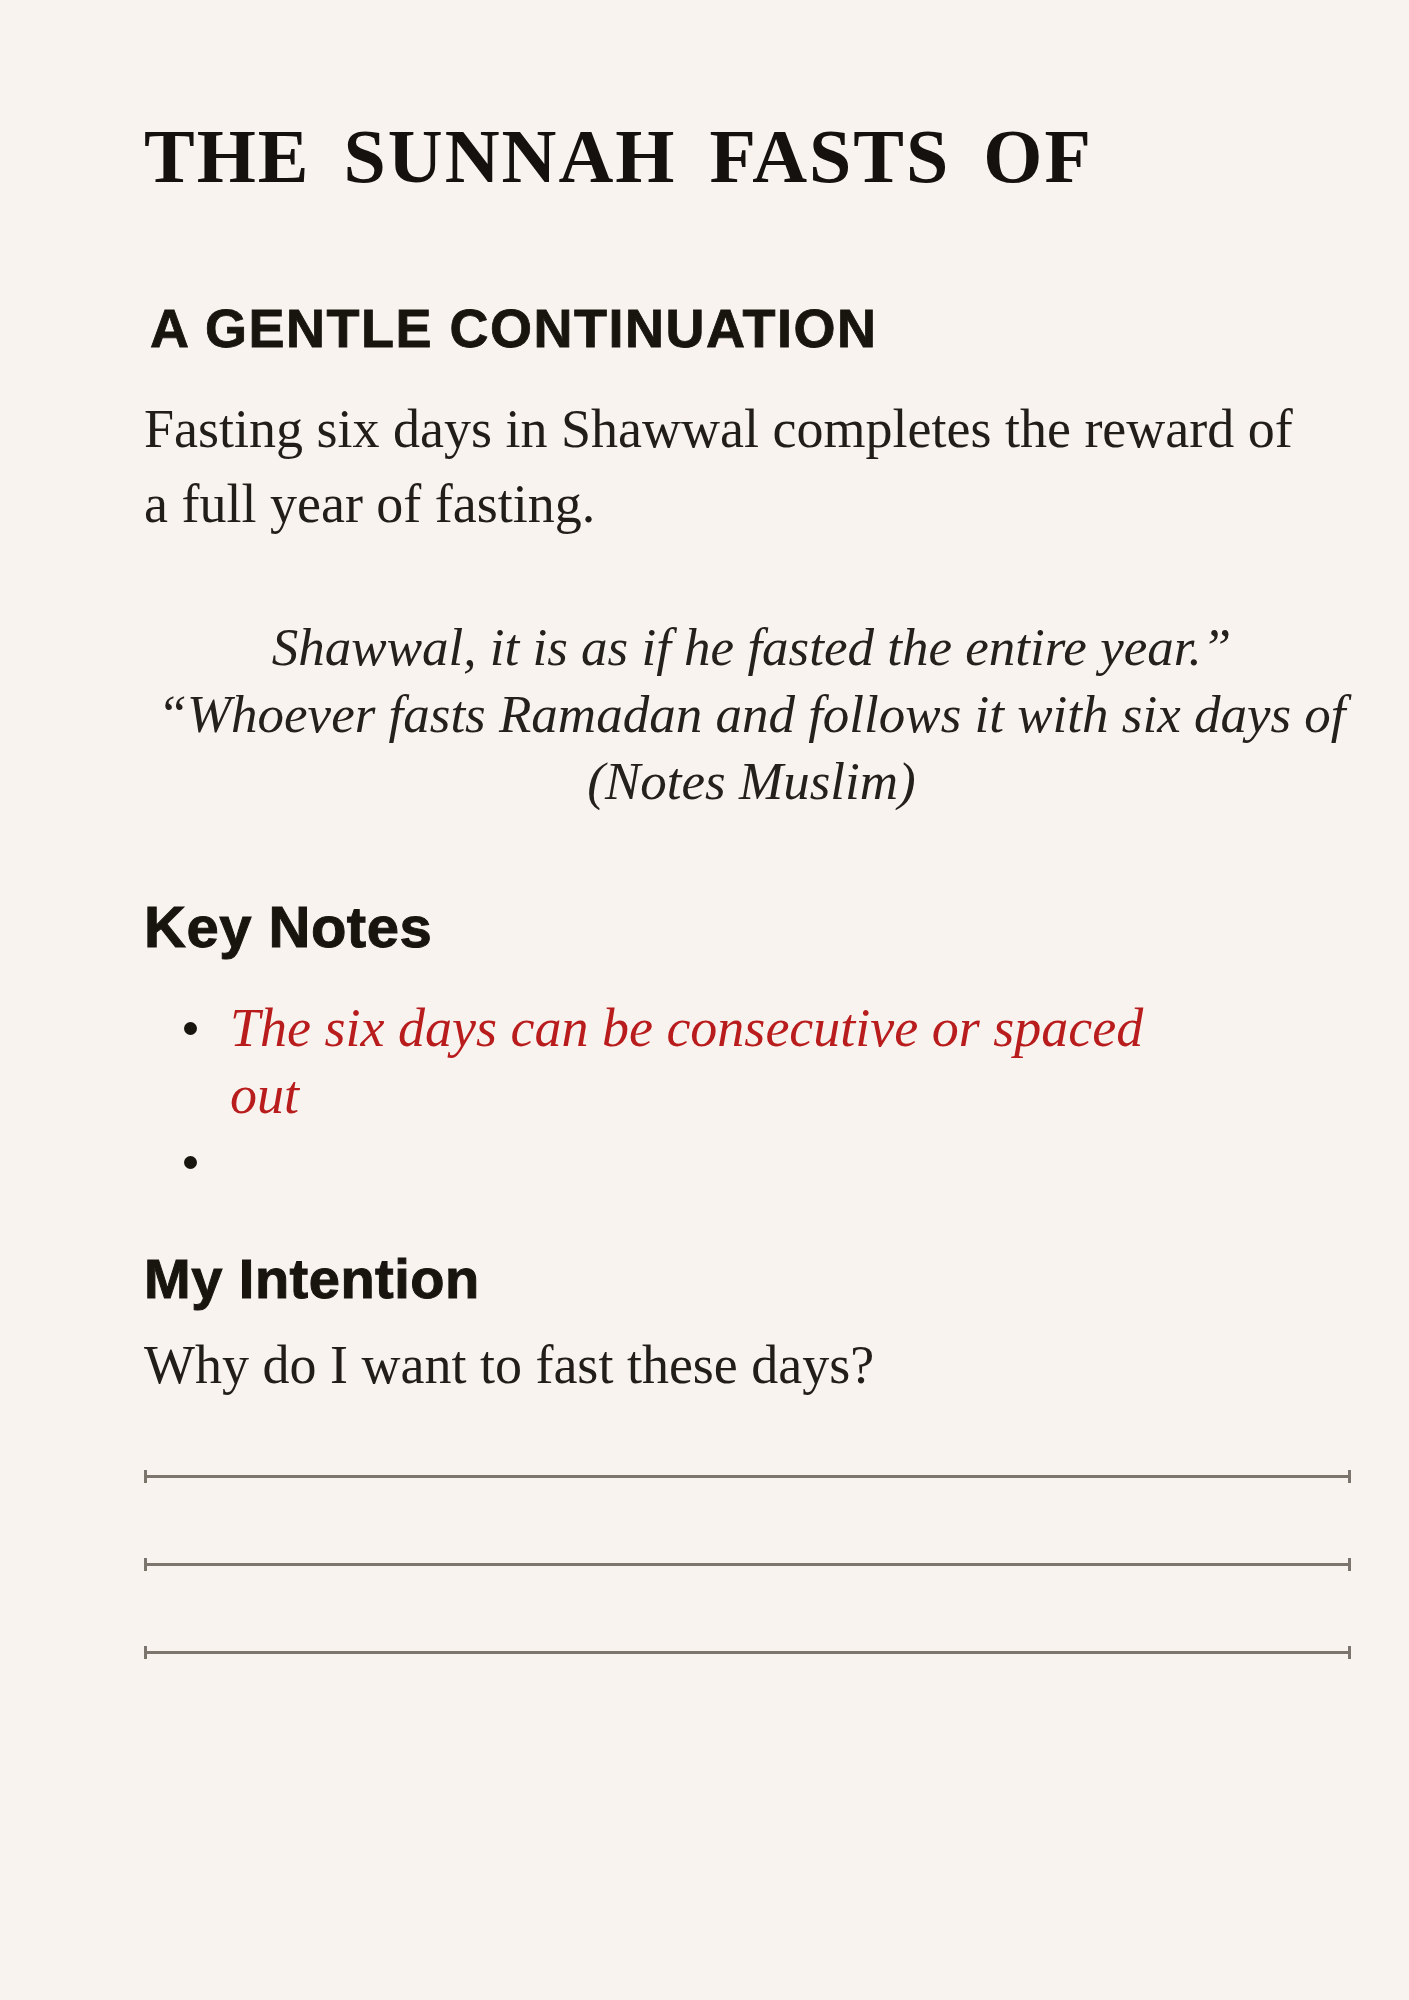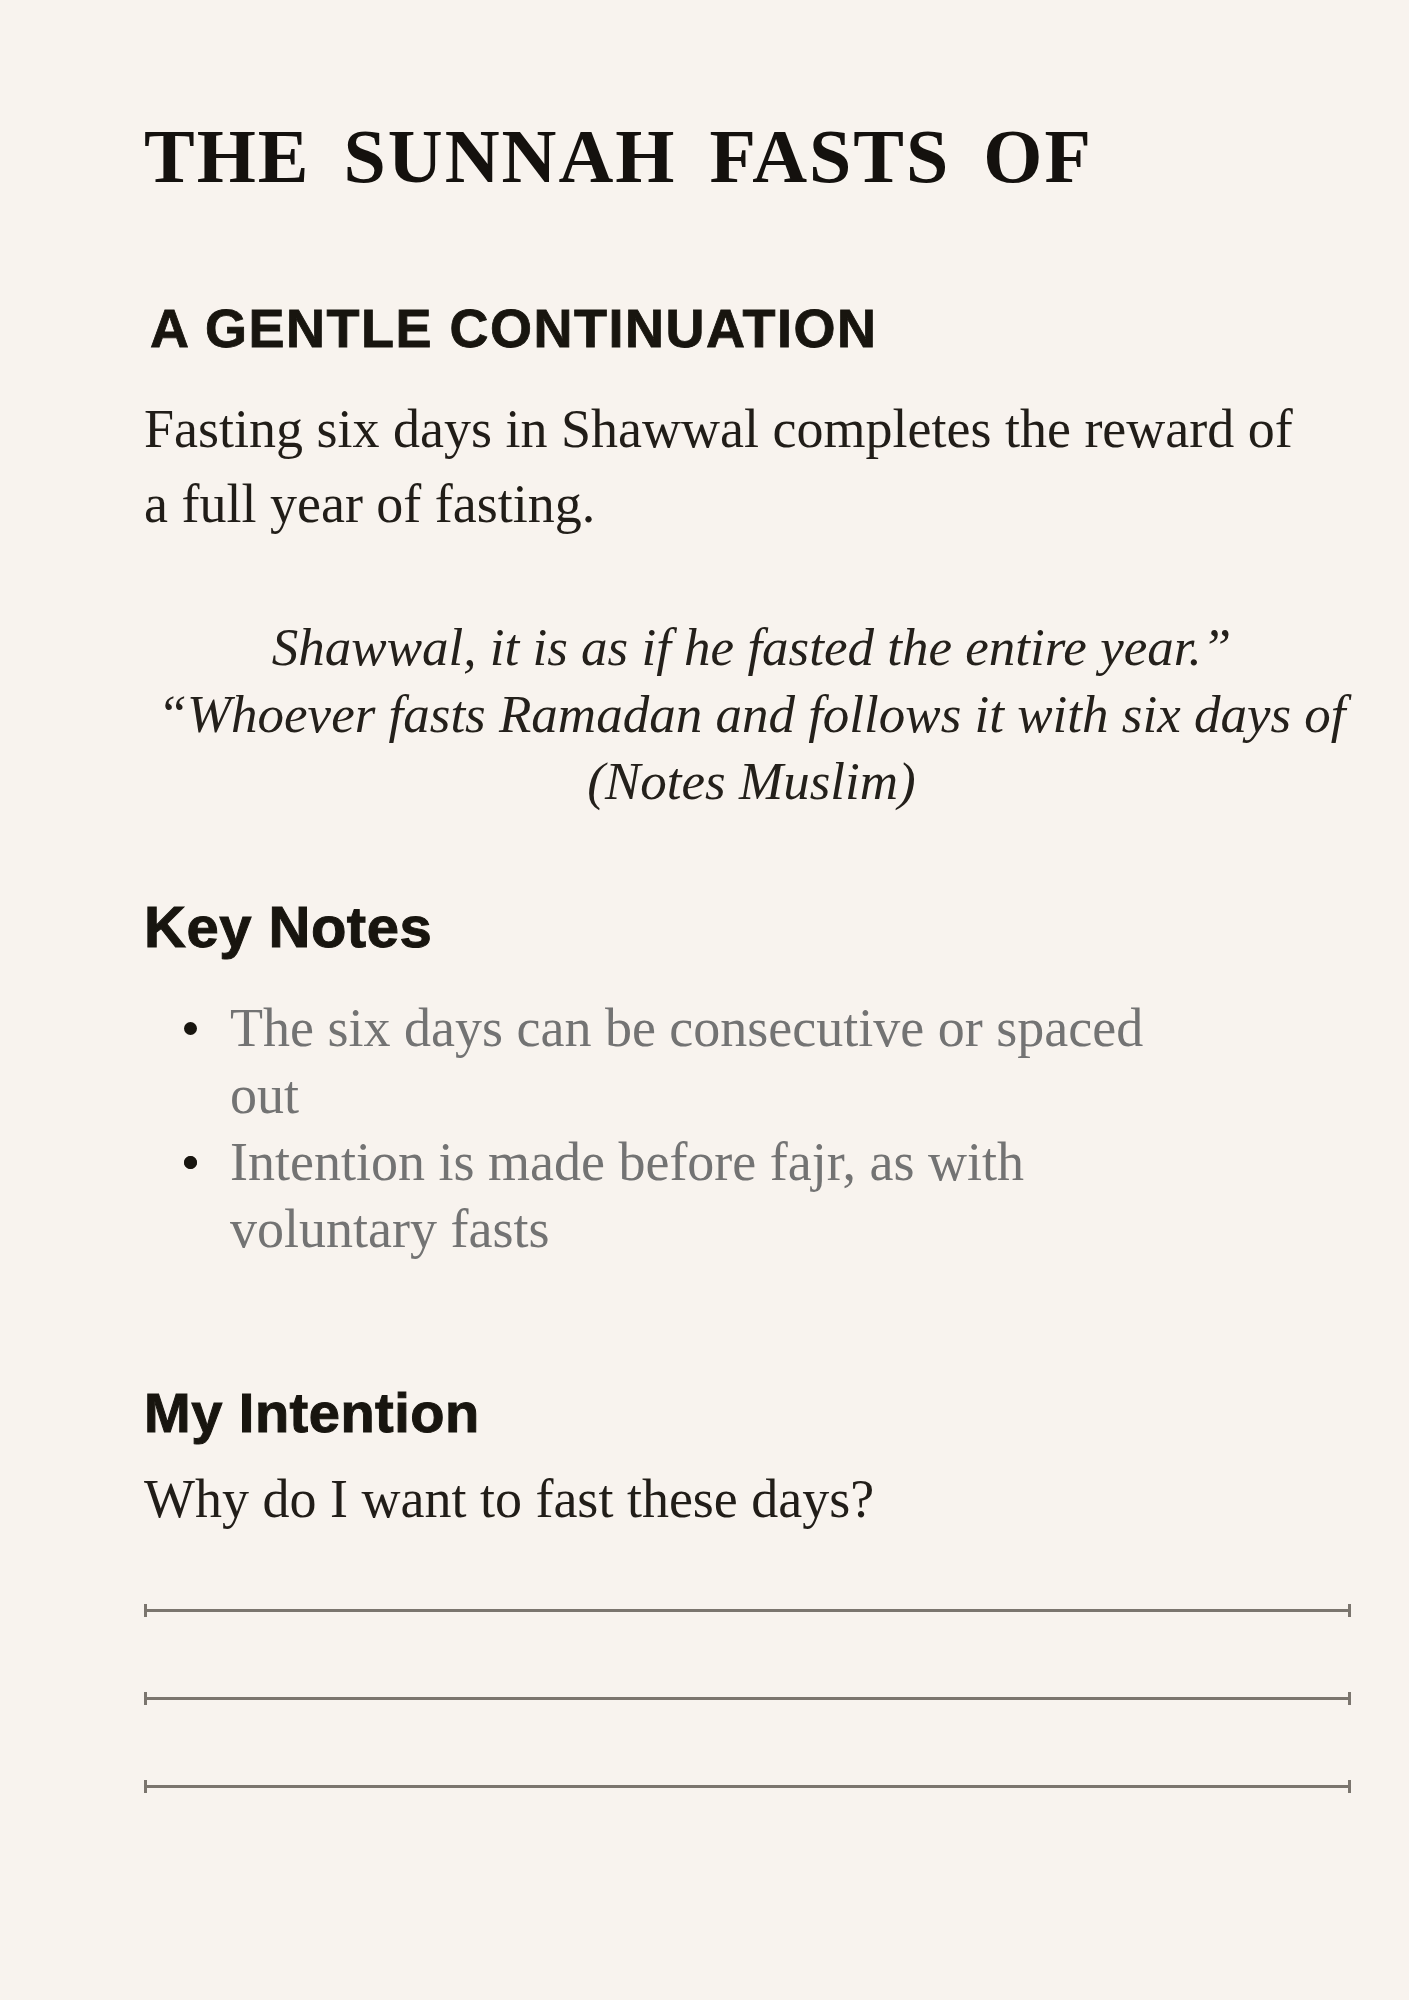--- a/index.html
+++ b/index.html
@@ -83,22 +83,23 @@
   }
 
   
   .notes-list {
     margin: 34px 0 8px 0;
     padding: 0;
     list-style: none;
     font-family: "Liberation Serif", "DejaVu Serif", serif;
     font-size: 54px;
     line-height: 67px;
-    color: #737373;
+    color: #b91c1c;
     max-width: 1064px;
+    font-style: italic;
   }
   .notes-list li {
     position: relative;
     padding-left: 86px;
   }
   .notes-list li .dot {
     position: absolute;
     left: 40px;
     top: 27px;
     width: 13px;
@@ -163,24 +164,20 @@
     <h3 class="section-heading h-keynotes">Key Notes</h3>
 
     <ul class="notes-list">
       <li>
         <span class="dot"></span>
         <span>The six days can be consecutive or spaced out</span>
       </li>
       <li>
         <span class="dot"></span>
       </li>
-      <li>
-        <span class="dot"></span>
-        <span>Intention is made before fajr, as with voluntary fasts</span>
-      </li>
     </ul>
 
     <h3 class="section-heading h-myintention">My Intention</h3>
 
     <p class="prompt-par nowrap">Why do I want to fast these days?</p>
 
     <div class="rules">
       <div class="rule"></div>
       <div class="rule"></div>
       <div class="rule"></div>

